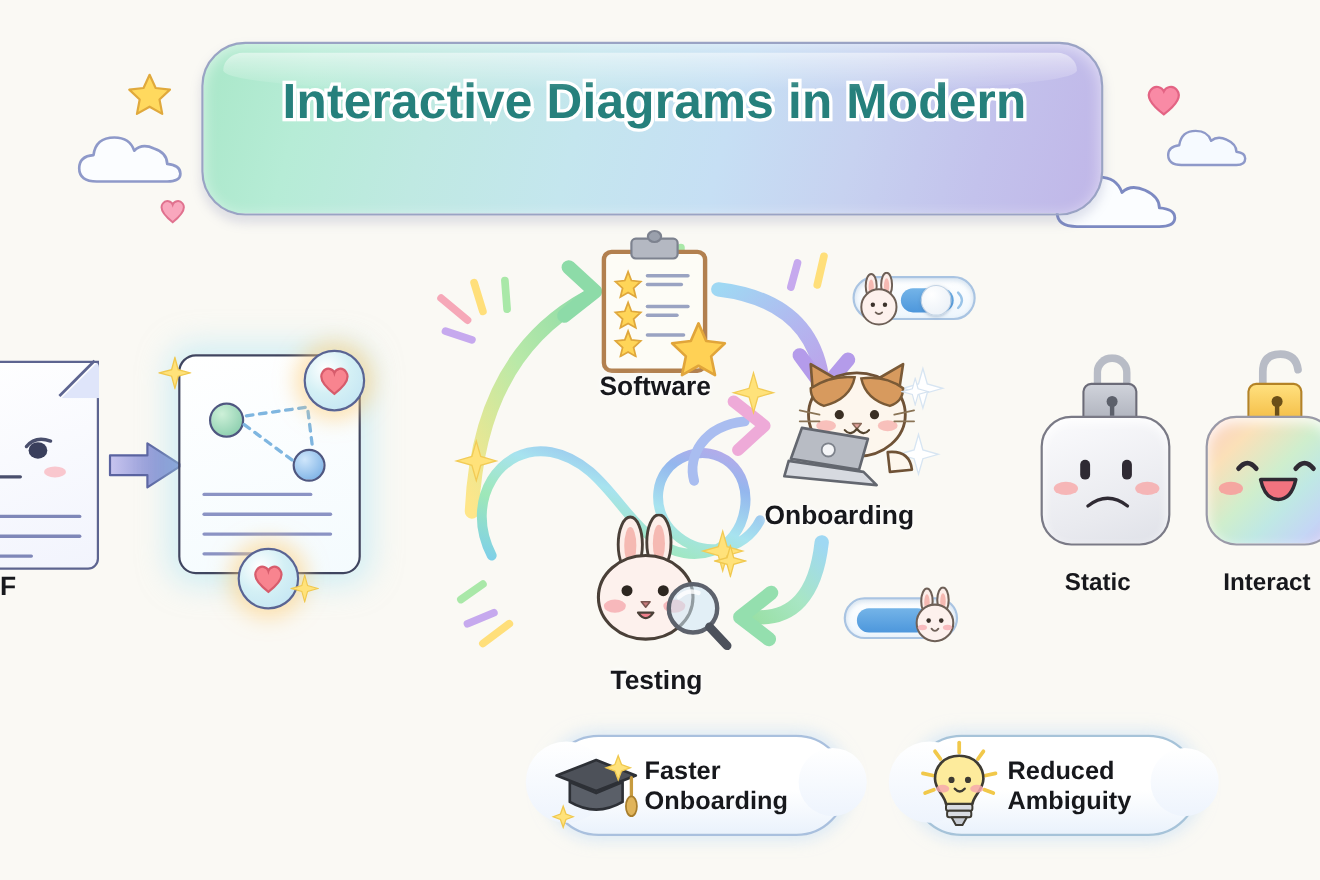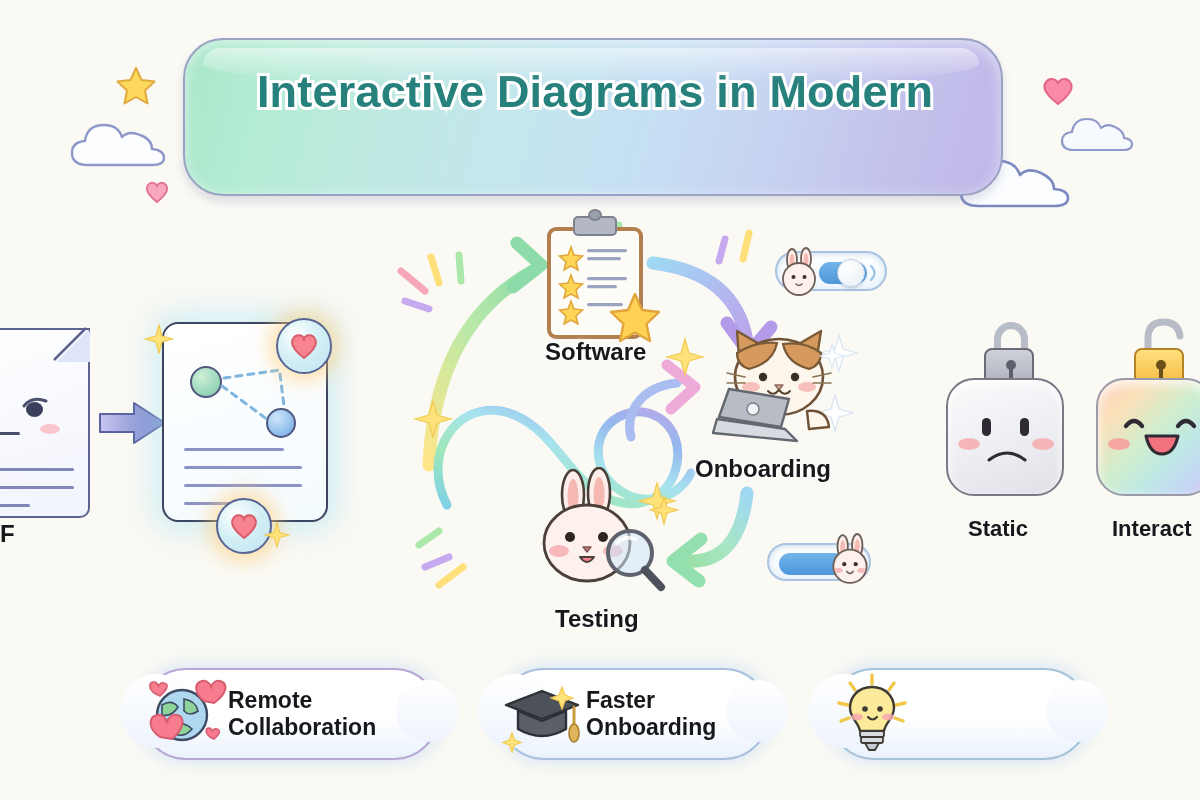--- a/index.html
+++ b/index.html
@@ -460,34 +460,20 @@
         <path d="M56 12 Q64 2 72 12" fill="none" stroke="#2f2a33" stroke-width="4.4" stroke-linecap="round"></path>
         <path d="M24 22 Q40 22 56 22 Q52 40 40 40 Q28 40 24 22 Z" fill="#f2737f" stroke="#2f2a33" stroke-width="3.2" stroke-linejoin="round"></path>
       </svg>
       <div style="position:absolute;left:14px;top:116px;width:22px;height:12px;border-radius:50%;background:#f89a9a;opacity:.85;"></div>
     </div>
     <div class="cmp-label" style="left:182px;top:216px;">Interact</div>
   </div>
 
   <div id="bottom-group">
 
-    <div class="cloud-pill" style="left:140px;top:20px;width:300px;border:2.2px solid #b9a8d6;box-shadow:0 0 14px 4px rgba(195,220,245,.55);">
-      <svg class="pill-icon" viewBox="0 0 86 86">
-        <circle cx="40" cy="44" r="25" fill="#aed8f0" stroke="#3e4a63" stroke-width="2.4"></circle>
-        <path d="M20 34 Q30 28 36 36 Q30 46 20 44 Z" fill="#8ed49a" stroke="#3e4a63" stroke-width="1.6"></path>
-        <path d="M42 28 Q54 30 56 40 Q48 46 42 40 Z" fill="#8ed49a" stroke="#3e4a63" stroke-width="1.6"></path>
-        <path d="M30 54 Q42 50 50 58 Q42 68 30 62 Z" fill="#8ed49a" stroke="#3e4a63" stroke-width="1.6"></path>
-        <path d="M62 30 C52 22 52 12 60 10 C65 9 68 13 69 16 C70 13 73 9 78 10 C86 12 86 22 72 32 Z" fill="#f77d8e" stroke="#d85c70" stroke-width="2"></path>
-        <path d="M18 66 C6 58 6 46 15 44 C21 43 24 48 25 51 C26 48 29 43 35 44 C44 46 42 58 30 68 Z" fill="#f77d8e" stroke="#d85c70" stroke-width="2"></path>
-        <path d="M12 22 C6 17 7 11 12 11 C15 11 16 14 16.5 15 C17 14 19 11 22 12 C27 13 26 18 18 25 Z" fill="#f77d8e" stroke="#d85c70" stroke-width="1.6"></path>
-        <path d="M68 66 C63 62 63 57 67 57 C69 57 70 59 70.5 60 C71 59 73 57 75 58 C79 59 78 63 72 68 Z" fill="#f77d8e" stroke="#d85c70" stroke-width="1.5"></path>
-      </svg>
-      <div class="pill-text">Remote
-Collaboration</div>
-    </div>
 
     <div class="cloud-pill" style="left:498px;top:20px;width:272px;border:2.2px solid #a9c0de;box-shadow:0 0 14px 4px rgba(195,220,245,.55);">
       <svg class="pill-icon" viewBox="0 0 86 86">
         <path d="M42 20 L78 34 L42 48 L6 34 Z" fill="#4d5159" stroke="#2d3036" stroke-width="2.4" stroke-linejoin="round"></path>
         <path d="M18 40 L18 58 Q42 72 66 58 L66 40 L42 50 Z" fill="#5a5f68" stroke="#2d3036" stroke-width="2.4" stroke-linejoin="round"></path>
         <path d="M74 36 L74 56" stroke="#c79b3f" stroke-width="3" stroke-linecap="round"></path>
         <ellipse cx="74" cy="62" rx="5" ry="9" fill="#e0b45a" stroke="#a87e2c" stroke-width="1.6"></ellipse>
         <path d="M62 16 L65 24 L73 27 L65 30 L62 38 L59 30 L51 27 L59 24 Z" fill="#ffe27a" stroke="#f0c84e" stroke-width="1.2"></path>
         <path d="M12 62 L14.5 69 L21 71.5 L14.5 74 L12 81 L9.5 74 L3 71.5 L9.5 69 Z" fill="#ffe27a" stroke="#f0c84e" stroke-width="1.2"></path>
       </svg>
@@ -509,16 +495,18 @@
         <path d="M42 16 C28 16 20 26 20 37 C20 47 29 52 30 60 L54 60 C55 52 64 47 64 37 C64 26 56 16 42 16 Z" fill="#fdeb9c" stroke="#3e3b33" stroke-width="2.4" stroke-linejoin="round"></path>
         <circle cx="35" cy="38" r="2.8" fill="#3e3b33"></circle>
         <circle cx="50" cy="38" r="2.8" fill="#3e3b33"></circle>
         <ellipse cx="27" cy="46" rx="6" ry="3.6" fill="#f6a9ad" opacity=".85"></ellipse>
         <ellipse cx="58" cy="46" rx="6" ry="3.6" fill="#f6a9ad" opacity=".85"></ellipse>
         <path d="M38 46 Q42.5 51 47 46" fill="none" stroke="#3e3b33" stroke-width="2.2" stroke-linecap="round"></path>
         <rect x="30" y="60" width="24" height="6" rx="2" fill="#d9dce2" stroke="#3e3b33" stroke-width="1.8"></rect>
         <rect x="31" y="66" width="22" height="6" rx="2" fill="#d9dce2" stroke="#3e3b33" stroke-width="1.8"></rect>
         <path d="M35 72 L49 72 L45 79 L39 79 Z" fill="#c8ccd4" stroke="#3e3b33" stroke-width="1.8" stroke-linejoin="round"></path>
       </svg>
+      <div class="pill-text">Reduced
+Ambiguity</div>
     </div>
   </div>
 
 </div>
 
 </body></html>

